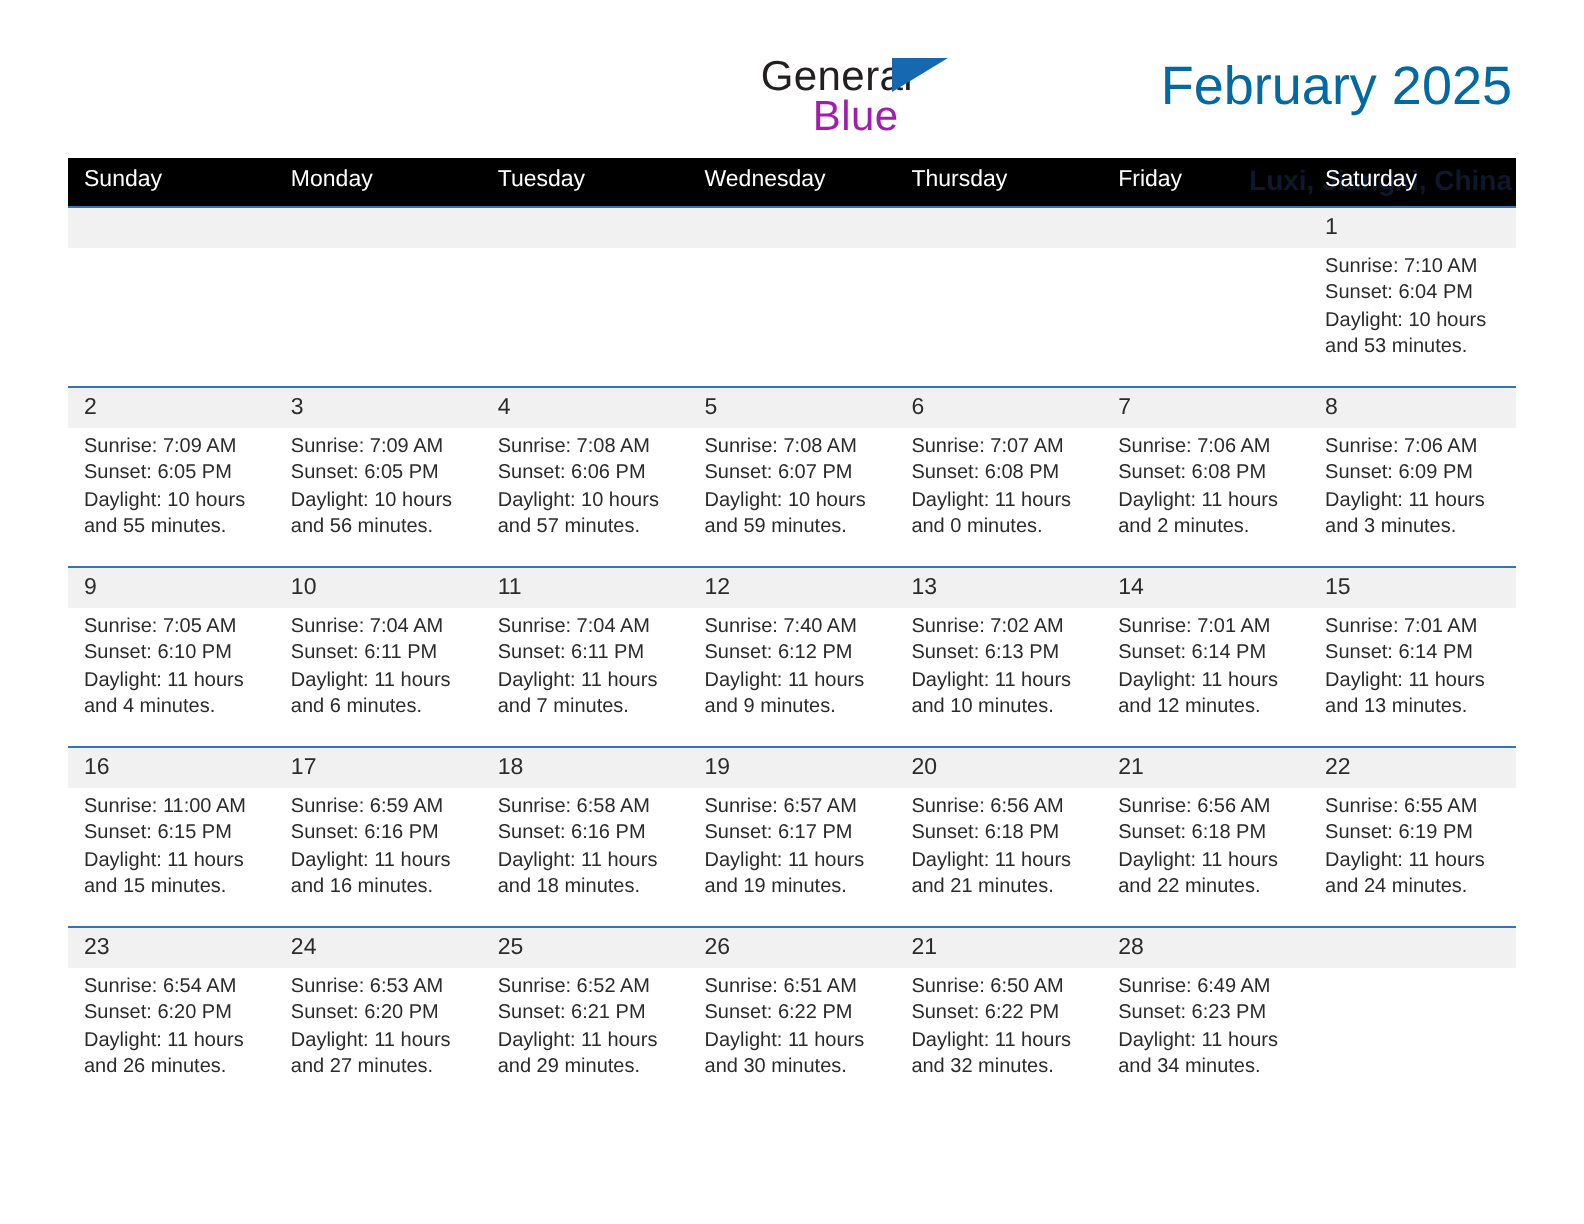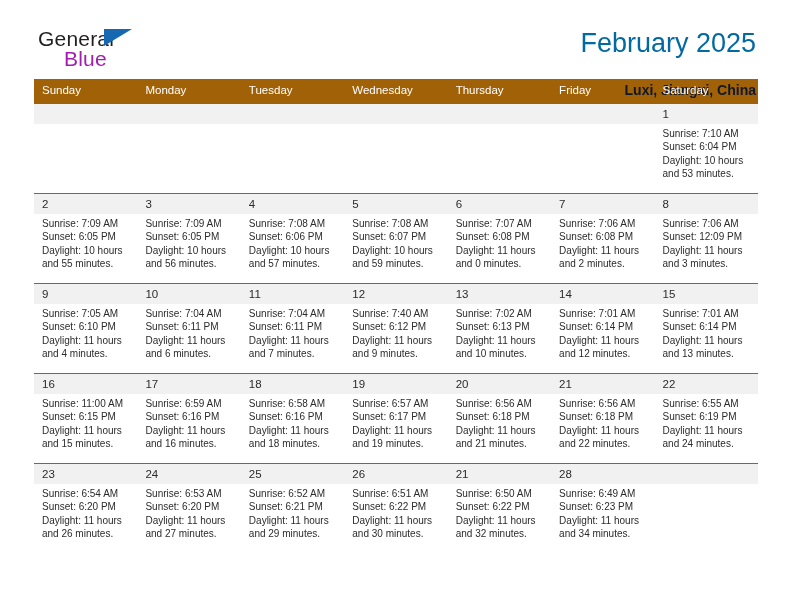--- a/index.html
+++ b/index.html
@@ -18,26 +18,25 @@
     position: relative;
     width: 792px;
     height: 612px;
     box-sizing: border-box;
     padding: 0 34px;
   }
 
   
   .topbar {
     display: flex;
-    justify-content: space-between;
+    justify-content: flex-end;
     align-items: flex-start;
     padding-top: 28px;
     height: 72px;
     box-sizing: border-box;
-    gap: 32px;
   }
   .brand {
     position: relative;
     width: 200px;
     height: 46px;
     padding-left: 4px;
   }
   .brand-general {
     font-size: 21px;
     letter-spacing: .2px;
@@ -83,21 +82,21 @@
   }
 
   
   .calendar {
     width: 724px;
     margin-top: 7px;
     border-collapse: collapse;
     table-layout: fixed;
   }
   .calendar th {
-    background: #a16207;
+    background: #000000;
     color: #ffffff;
     font-size: 11.5px;
     font-weight: normal;
     text-align: left;
     padding: 5px 0 6px 8px;
     height: 11px;
     line-height: 13px;
   }
   .calendar td {
     vertical-align: top;
@@ -267,21 +266,21 @@
                 <div>Sunset: 6:08 PM</div>
                 <div class="daylight">Daylight: 11 hours and 2 minutes.</div>
               </div>
             </div>
           </td>
           <td>
             <div class="cell">
               <div class="daynum">8</div>
               <div class="info">
                 <div>Sunrise: 7:06 AM</div>
-                <div>Sunset: 12:09 PM</div>
+                <div>Sunset: 6:09 PM</div>
                 <div class="daylight">Daylight: 11 hours and 3 minutes.</div>
               </div>
             </div>
           </td>
         </tr>
         <tr class="week-row">
           <td>
             <div class="cell">
               <div class="daynum">9</div>
               <div class="info">

